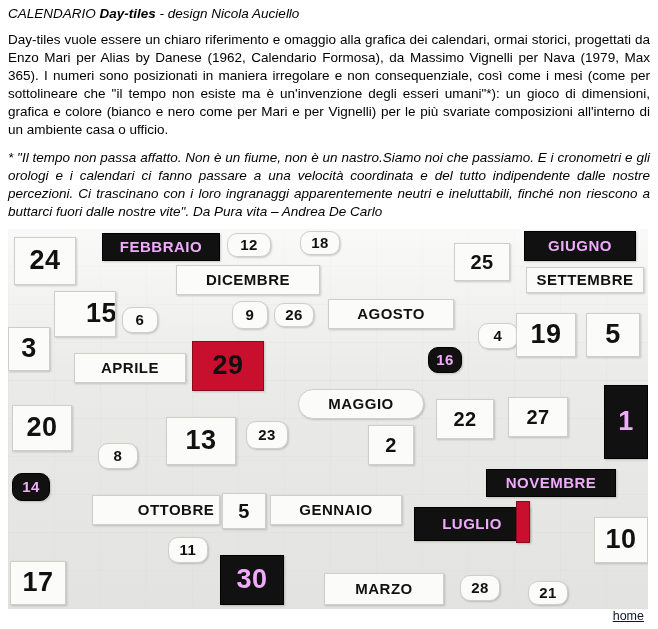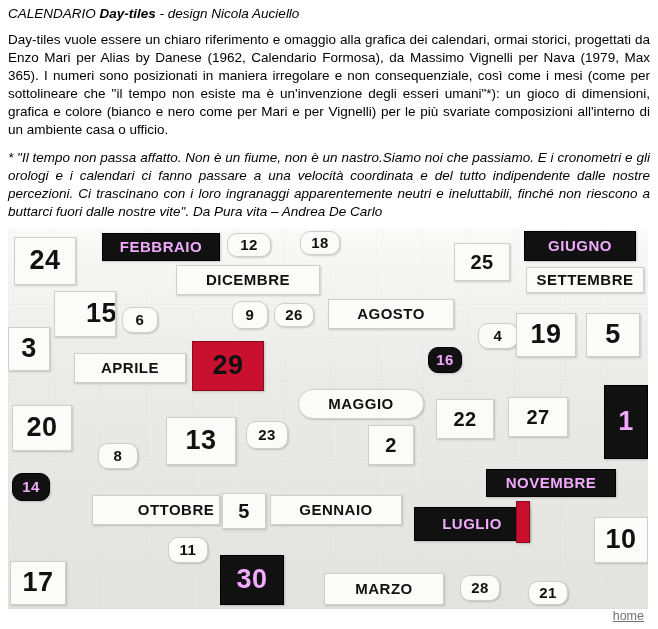--- a/index.html
+++ b/index.html
@@ -95,21 +95,21 @@
   .tile.blank { color: transparent; }
 
   
   .footer {
     position: absolute;
     right: 14px;
     bottom: 6px;
     font-size: 12.5px;
   }
   .footer a {
-    color: #737373;
+    color: #0f172a;
     text-decoration: underline;
     cursor: pointer;
   }
 </style>
 </head>
 <body>
 
 <div class="page">
 
   <div class="title">

